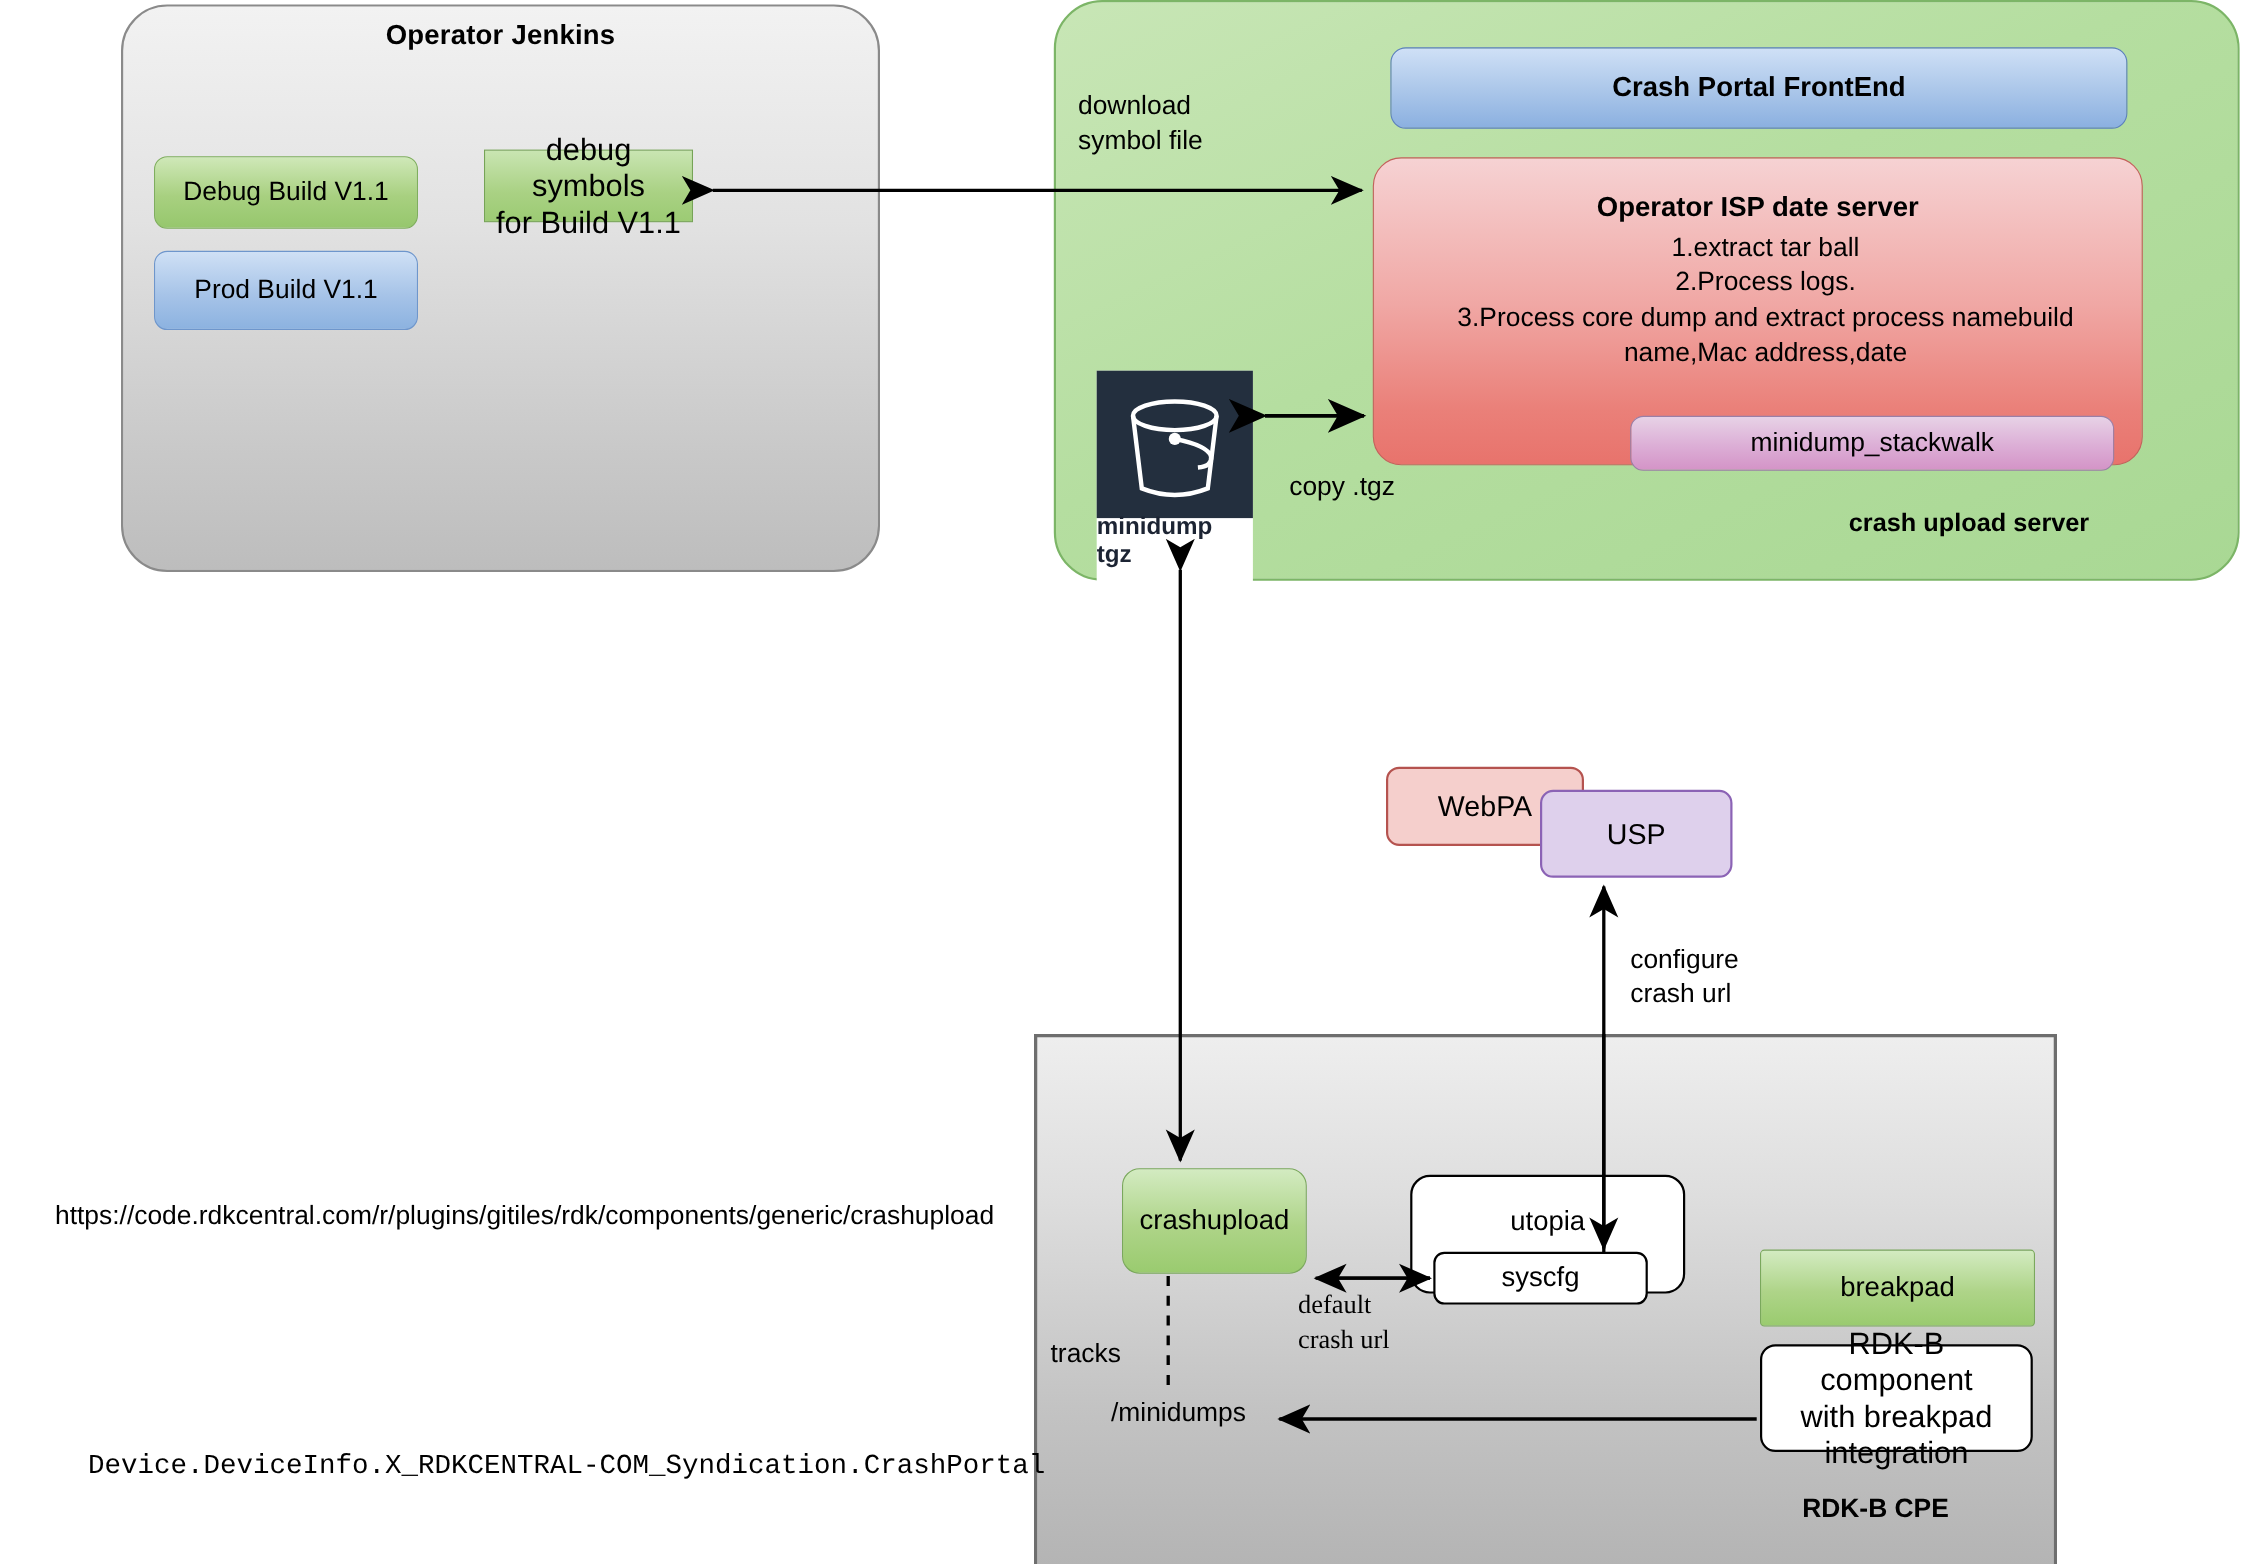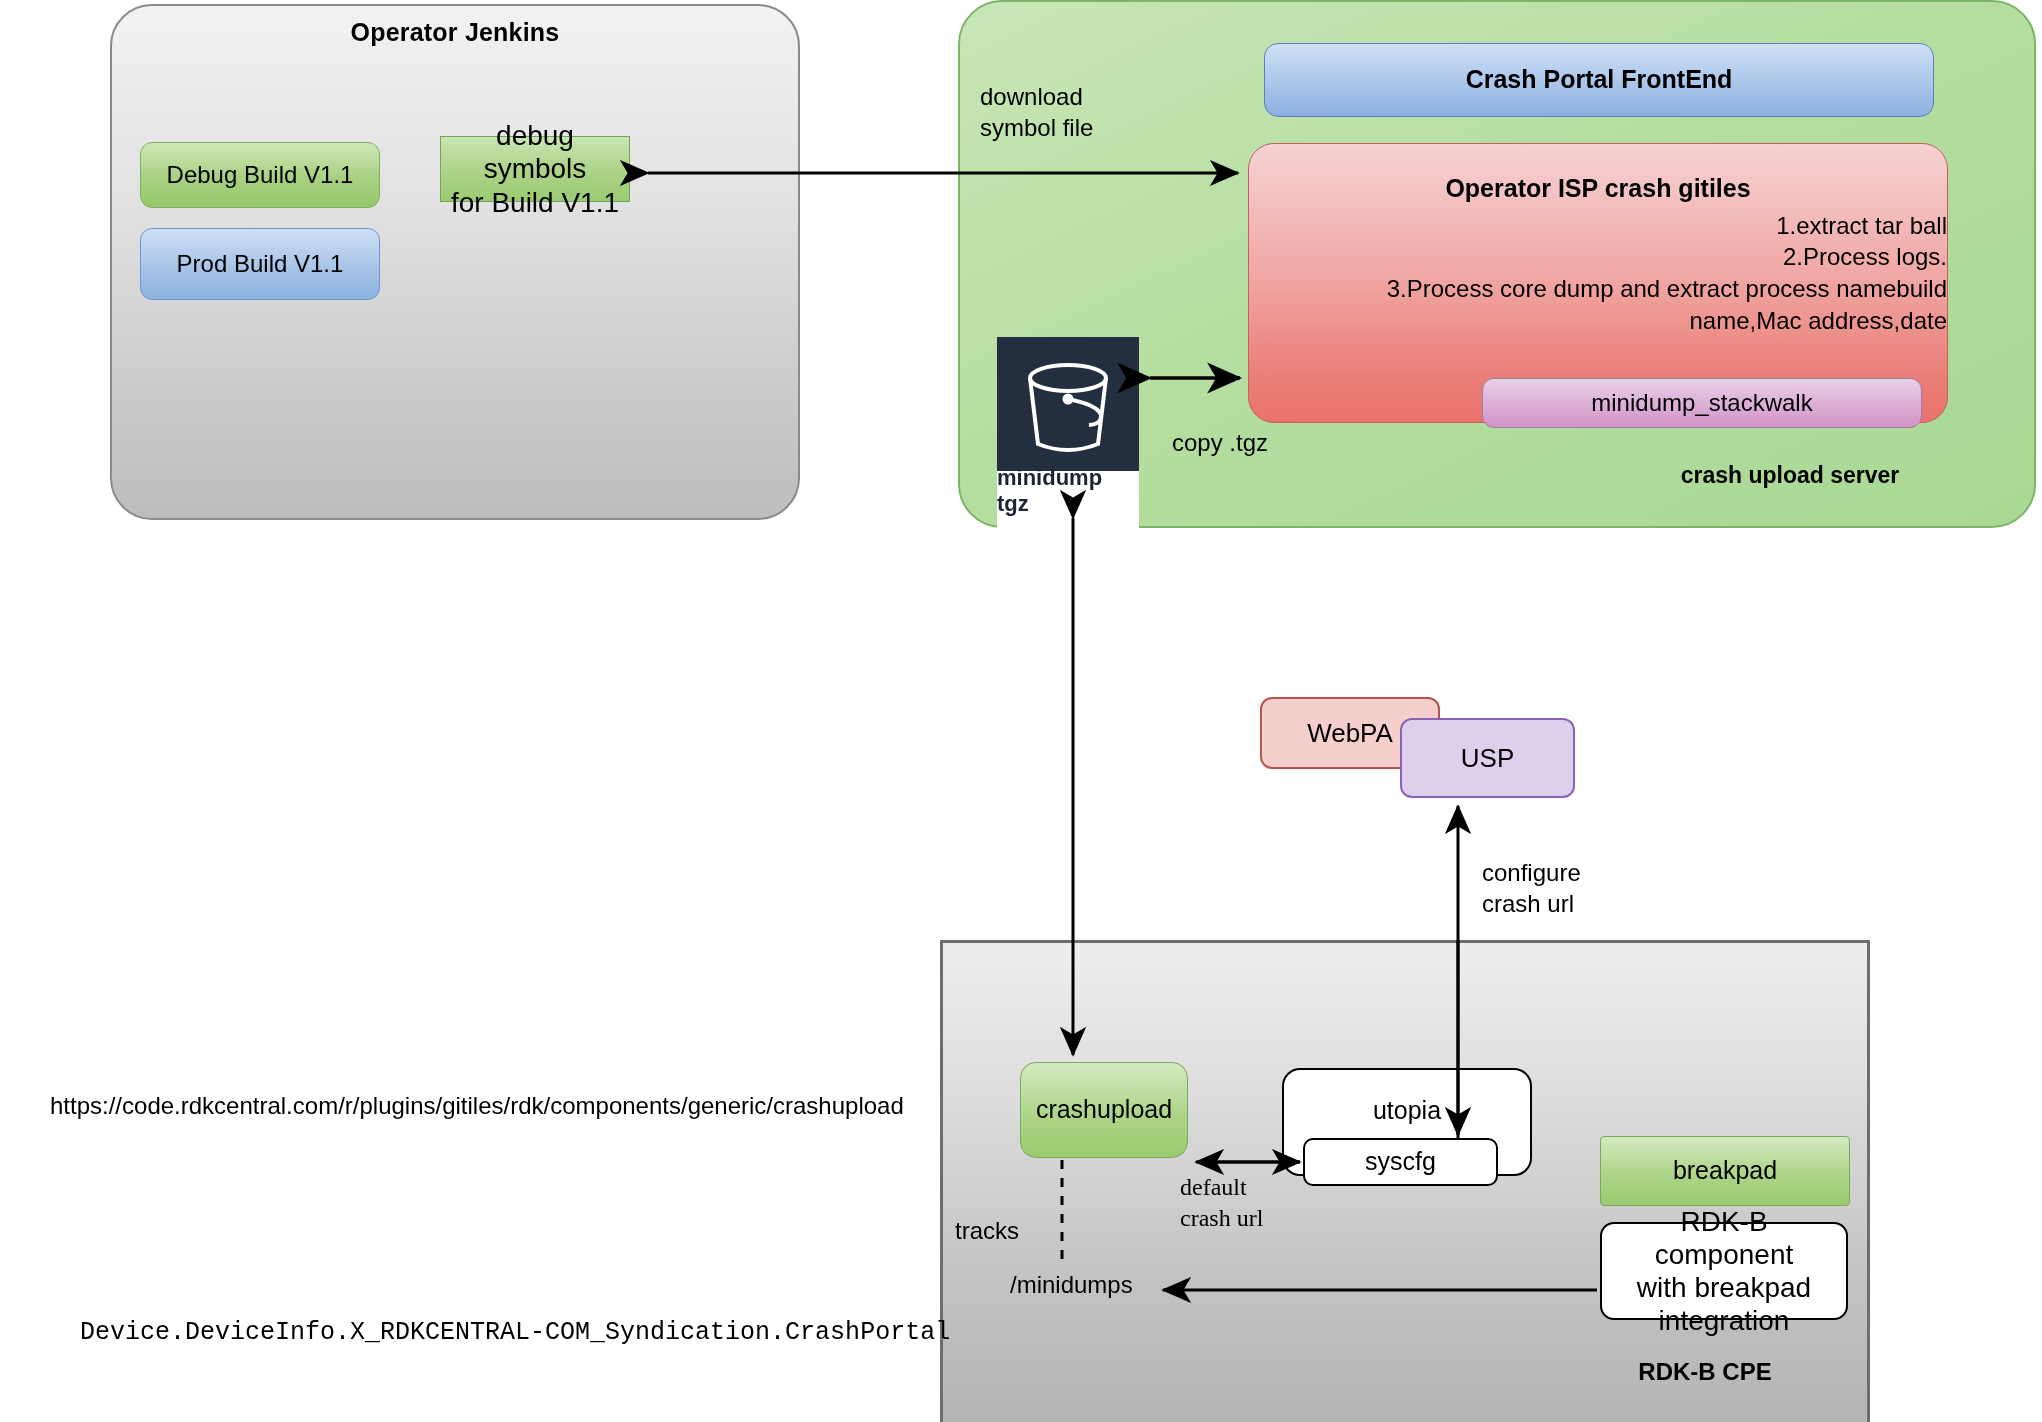--- a/index.html
+++ b/index.html
@@ -48,21 +48,21 @@
     border:1px solid #76a456;font-size:28px;border-radius:0;}
 
   #crash-portal-frontend{left:1264px;top:43px;width:670px;height:74px;
     background:linear-gradient(180deg,#cfe0f6 0%,#adc8ea 50%,#8bb0e0 100%);
     border:1.5px solid #5b7fbd;font-weight:bold;font-size:25px;border-radius:14px;}
 
   #isp-crash-server{left:1248px;top:143px;width:700px;height:280px;
     background:linear-gradient(180deg,#f6d2d3 0%,#f0a7a4 48%,#ea8079 82%,#e8736c 100%);
     border:1.5px solid #c4605b;border-radius:26px;display:block;padding:0;}
   #isp-crash-server .hdr{margin-top:30px;text-align:center;font-weight:bold;font-size:25px;}
-  #isp-crash-server .lines{margin:6px 0 0 14px;font-size:24px;line-height:1.32;text-align:right;}
+  #isp-crash-server .lines{margin:6px 0 0 14px;font-size:24px;line-height:1.32;text-align:center;}
 
   #minidump-stackwalk{left:1482px;top:378px;width:440px;height:50px;
     background:linear-gradient(180deg,#e7d2e6 0%,#dcaed6 55%,#d494c7 100%);
     border:1.5px solid #9a7fa6;border-radius:12px;font-size:24px;}
 
   
   #minidump-tgz{left:997px;top:337px;width:142px;height:225px;background:#ffffff;}
   #minidump-tgz .icon{width:142px;height:134px;background:#232f3e;display:block;}
   #minidump-tgz .cap{height:39px;display:flex;align-items:center;justify-content:center;
     font-weight:bold;font-size:22px;color:#1c2433;}
@@ -116,21 +116,21 @@
 
 <div class="abs" id="crash-upload-container"></div>
 <div class="abs" id="crash-upload-label">crash upload server</div>
 
 <div class="abs lbl" id="download-symbol-file" style="white-space:pre-line;">download
 symbol file</div>
 
 <div class="abs box rbox" id="crash-portal-frontend">Crash Portal FrontEnd</div>
 
 <div class="abs box" id="isp-crash-server">
-  <div class="hdr">Operator ISP crash gitiles</div>
+  <div class="hdr">Operator ISP date server</div>
   <div class="lines">
     <div>1.extract tar ball</div>
     <div>2.Process logs.</div>
     <div>3.Process core dump and extract process namebuild</div>
     <div>name,Mac address,date</div>
   </div>
 </div>
 
 <div class="abs box rbox" id="minidump-stackwalk">minidump_stackwalk</div>
 

